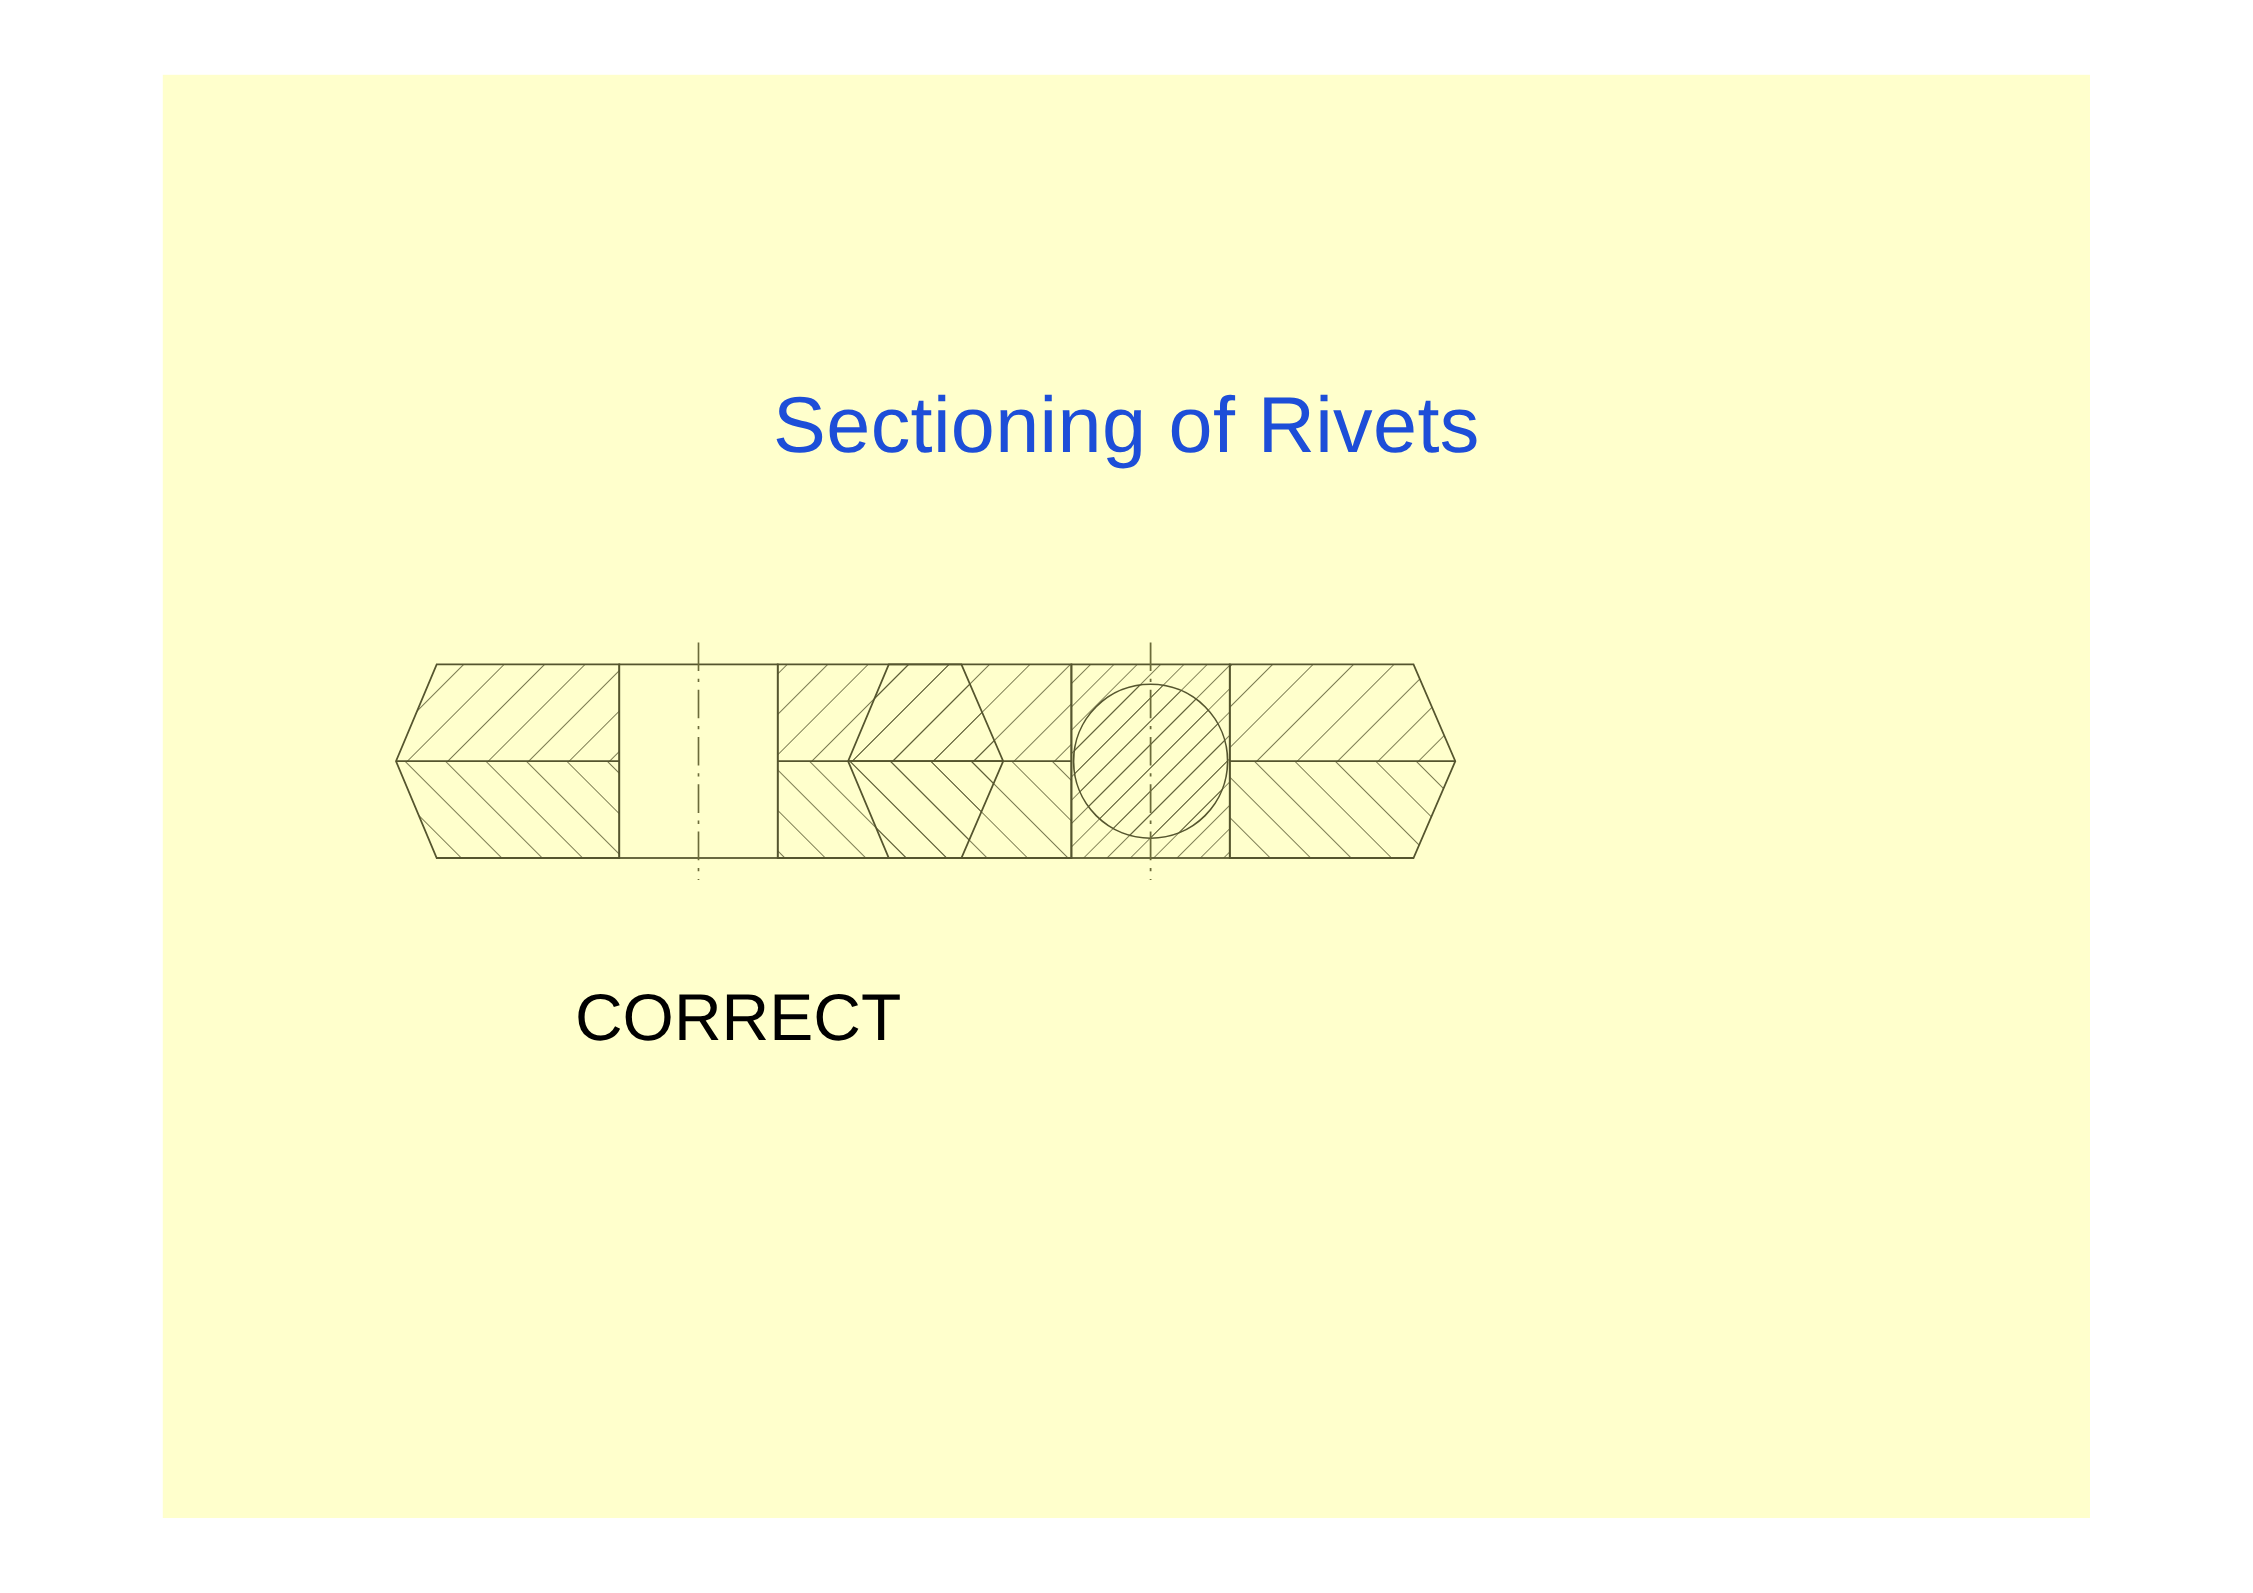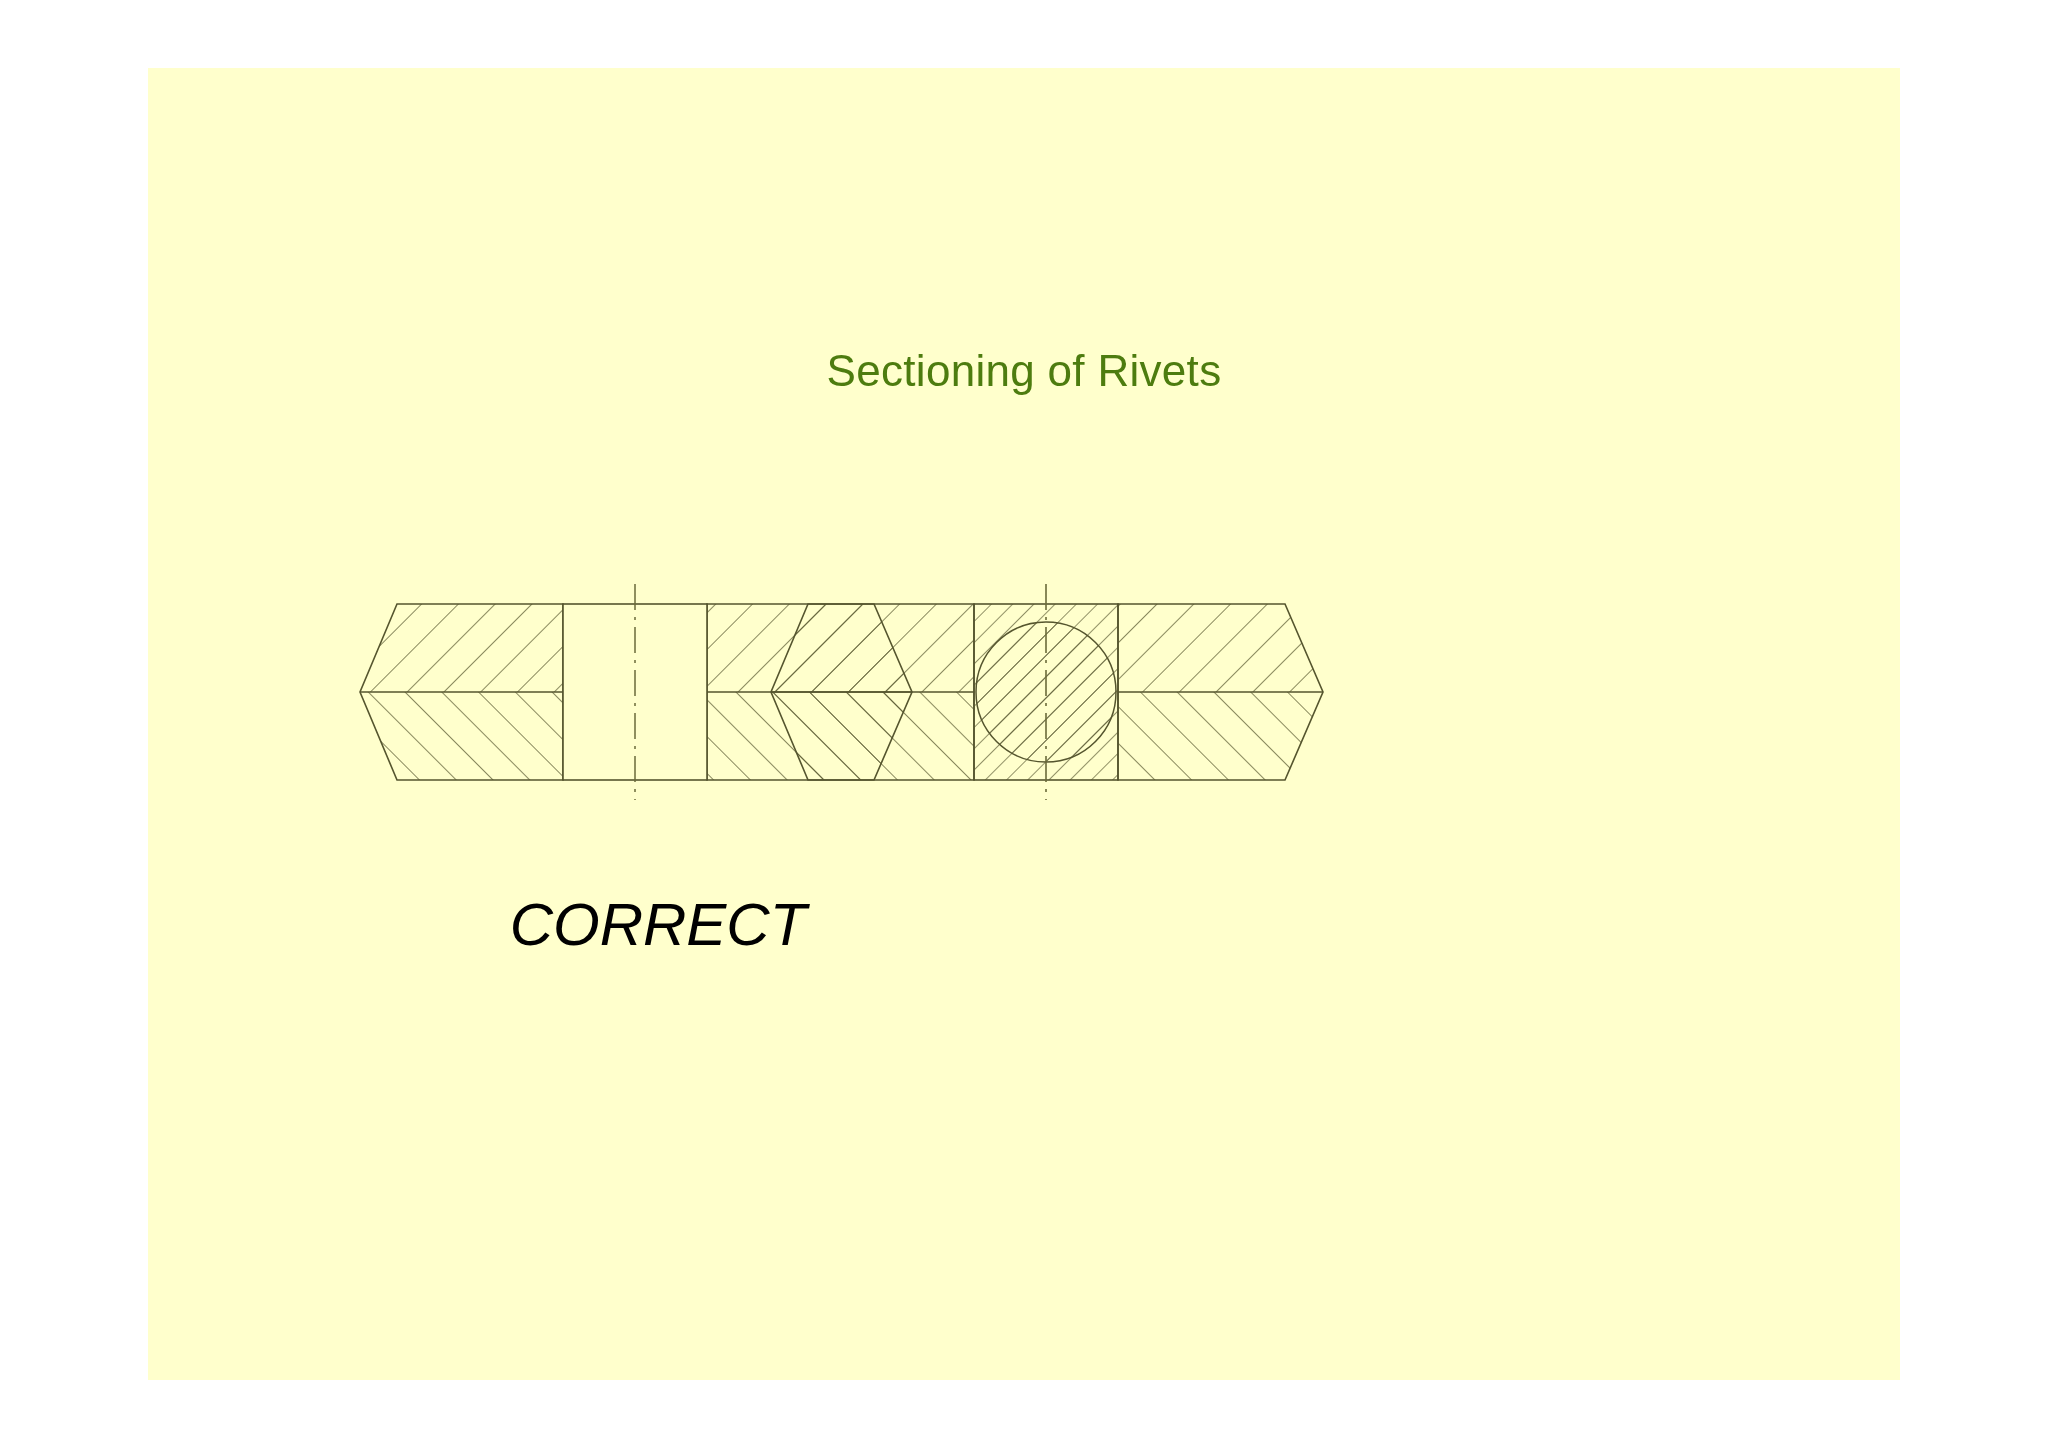--- a/index.html
+++ b/index.html
@@ -23,35 +23,35 @@
     width: 1752px;
     height: 1312px;
     background: #ffffcc;
   }
   #slide-title {
     position: absolute;
     left: 0;
     top: 278px;
     width: 1752px;
     text-align: center;
-    font-size: 44px;
+    font-size: 72px;
     font-weight: normal;
-    color: #4d7c0f;
+    color: #1d4ed8;
     letter-spacing: 0.3px;
     white-space: nowrap;
   }
   .fig-caption {
     position: absolute;
     top: 822px;
     font-size: 60px;
     color: #000000;
     white-space: nowrap;
     text-align: center;
   }
-  #caption-correct { left: 300px; width: 420px; font-style: italic; }
+  #caption-correct { left: 313px; width: 420px; }
   #caption-wrong   { left: 905px; width: 420px; }
 
   #drawing-layer {
     position: absolute;
     left: 0;
     top: 0;
     width: 1752px;
     height: 1312px;
   }
   svg { display: block; }

